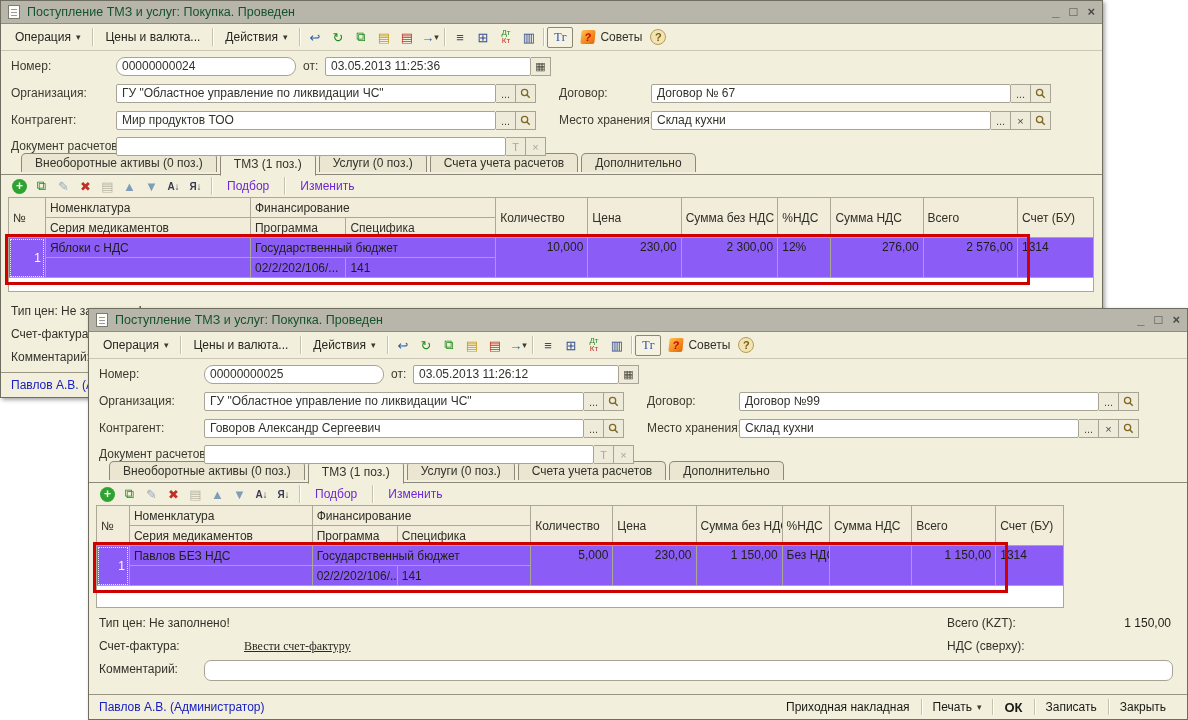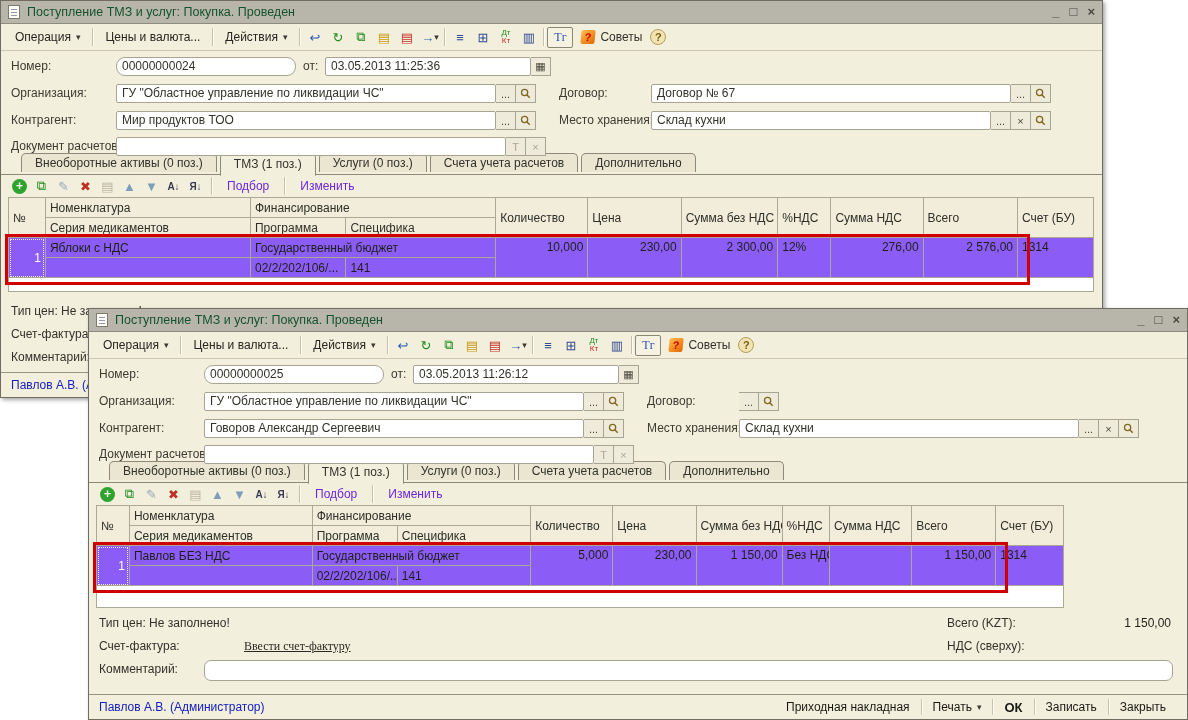--- a/index.html
+++ b/index.html
@@ -365,20 +365,21 @@
       <button class="gbtn">...</button>
       <button class="gbtn">
           <svg width="11" height="11" viewBox="0 0 12 12">
             <circle cx="5" cy="5" r="3.4" fill="none" stroke="#806820" stroke-width="1.4"></circle>
             <line x1="7.6" y1="7.6" x2="10.6" y2="10.6" stroke="#806820" stroke-width="1.6"></line>
           </svg>
         </button>
     </span>
     <span class="lbl r2" style="left:558px">Договор:</span>
     <span class="igroup r2" style="left:650px;width:400px">
+      <span class="ival">Договор №99</span>
       <button class="gbtn">...</button>
       <button class="gbtn">
           <svg width="11" height="11" viewBox="0 0 12 12">
             <circle cx="5" cy="5" r="3.4" fill="none" stroke="#806820" stroke-width="1.4"></circle>
             <line x1="7.6" y1="7.6" x2="10.6" y2="10.6" stroke="#806820" stroke-width="1.6"></line>
           </svg>
         </button>
     </span>
     <span class="lbl r3" style="left:10px">Контрагент:</span>
     <span class="igroup r3" style="left:115px;width:420px">

